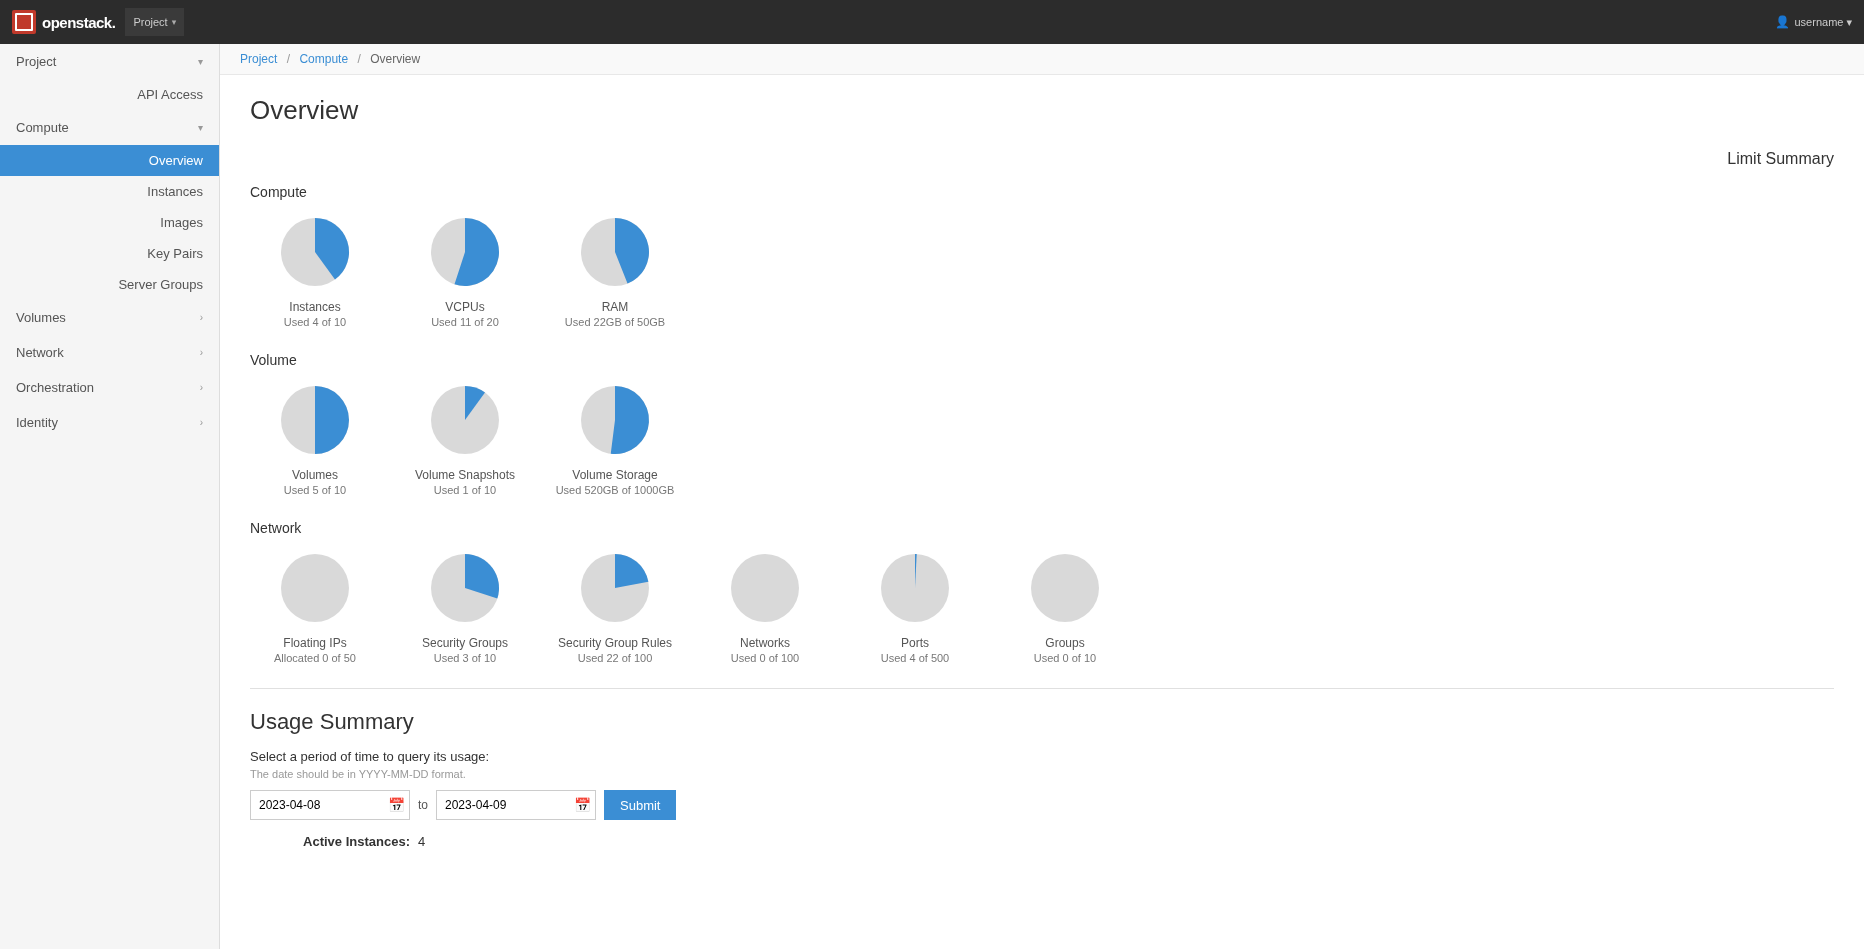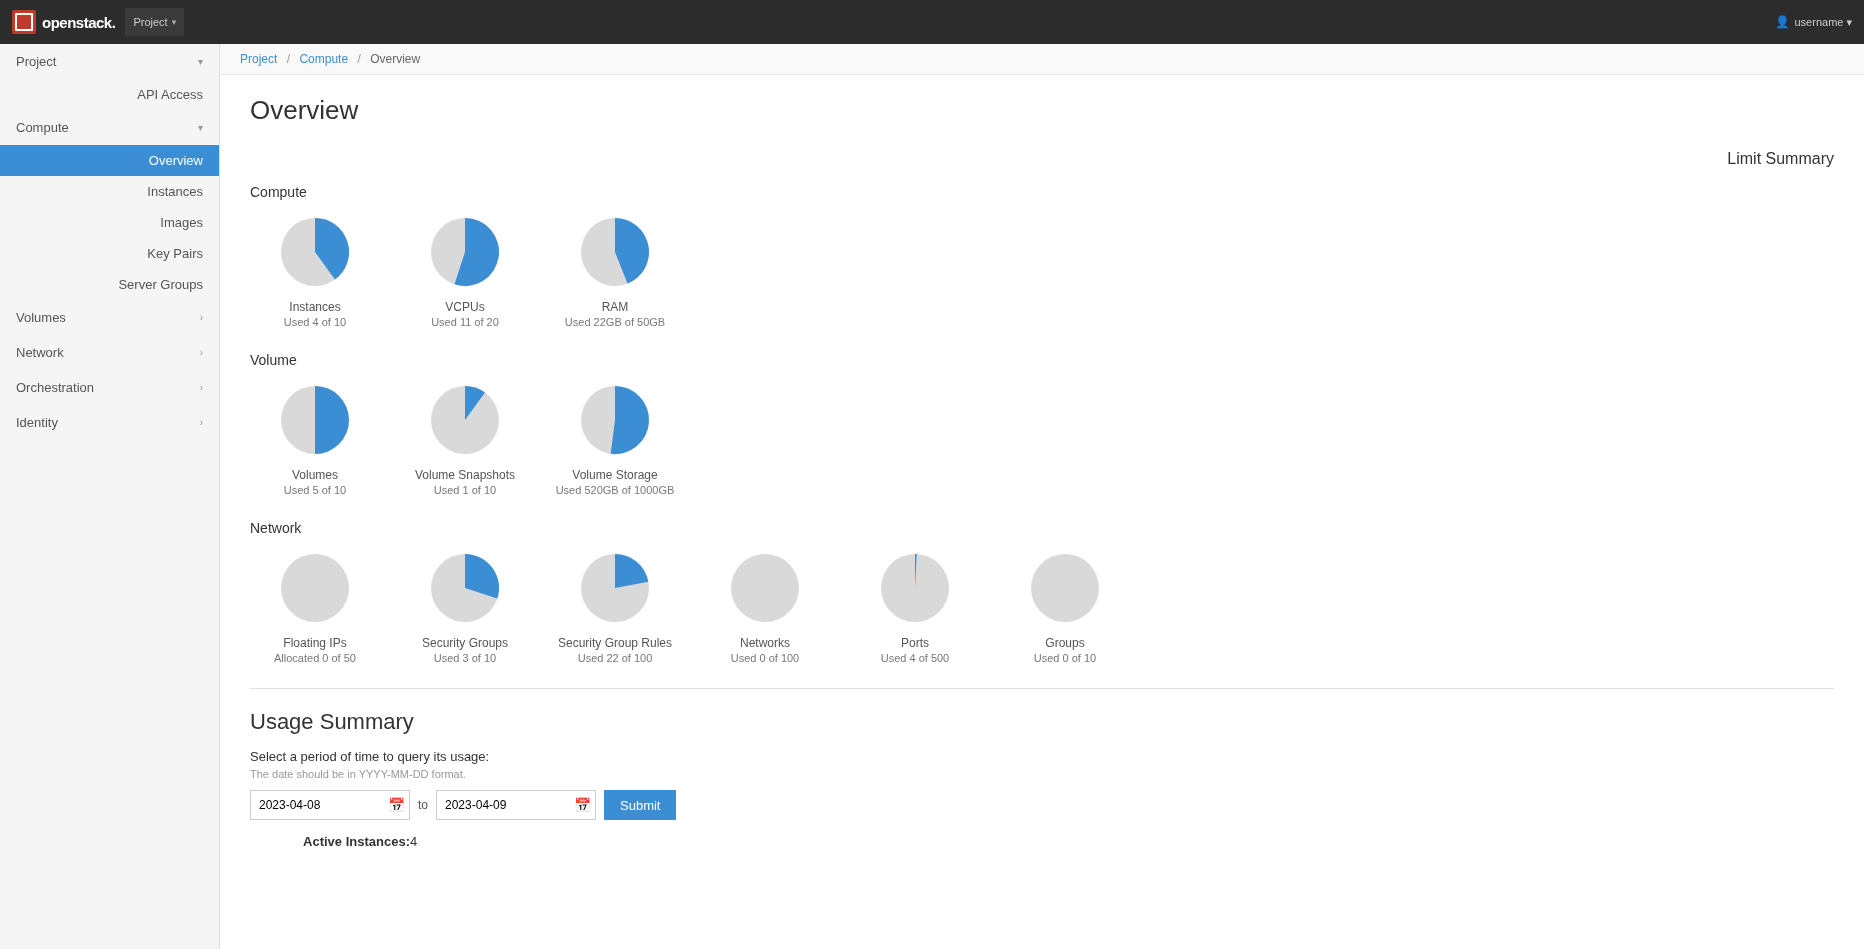--- a/index.html
+++ b/index.html
@@ -65,21 +65,21 @@
     .usage-period-label { font-size: 13px; color: #333; margin-bottom: 4px; }
     .usage-period-hint { font-size: 11px; color: #999; margin-bottom: 10px; }
     .usage-date-row { display: flex; align-items: center; gap: 8px; margin-bottom: 14px; }
     .date-input-wrap { position: relative; display: flex; align-items: center; border-radius: 12px; }
     .date-input { border: 1px solid #ccc; padding: 5px 30px 5px 8px; font-size: 12px; height: 30px; width: 160px; outline: none; }
     .cal-btn { position: absolute; right: 4px; background: none; border: none; cursor: pointer; color: #777; font-size: 14px; }
     .to-label { font-size: 12px; color: #555; }
     .submit-btn { background: #3b8ed4; color: #fff; border: none; padding: 2px 16px; font-size: 13px; cursor: pointer; height: 30px; }
 
     .usage-stats { display: flex; flex-direction: column; gap: 4px; }
-    .usage-stat-row { display: flex; font-size: 13px; }
+    .usage-stat-row { display: flex; gap: 8px; font-size: 13px; }
     .usage-stat-key { font-weight: bold; color: #333; min-width: 160px; text-align: right; }
     .usage-stat-val { color: #333; }
 
     .divider-section { border-bottom: 1px solid #e0e0e0; margin-bottom: 20px; }
   </style>
 </head>
 <body>
 
 <div class="top-bar">
   <div class="top-bar-left">

